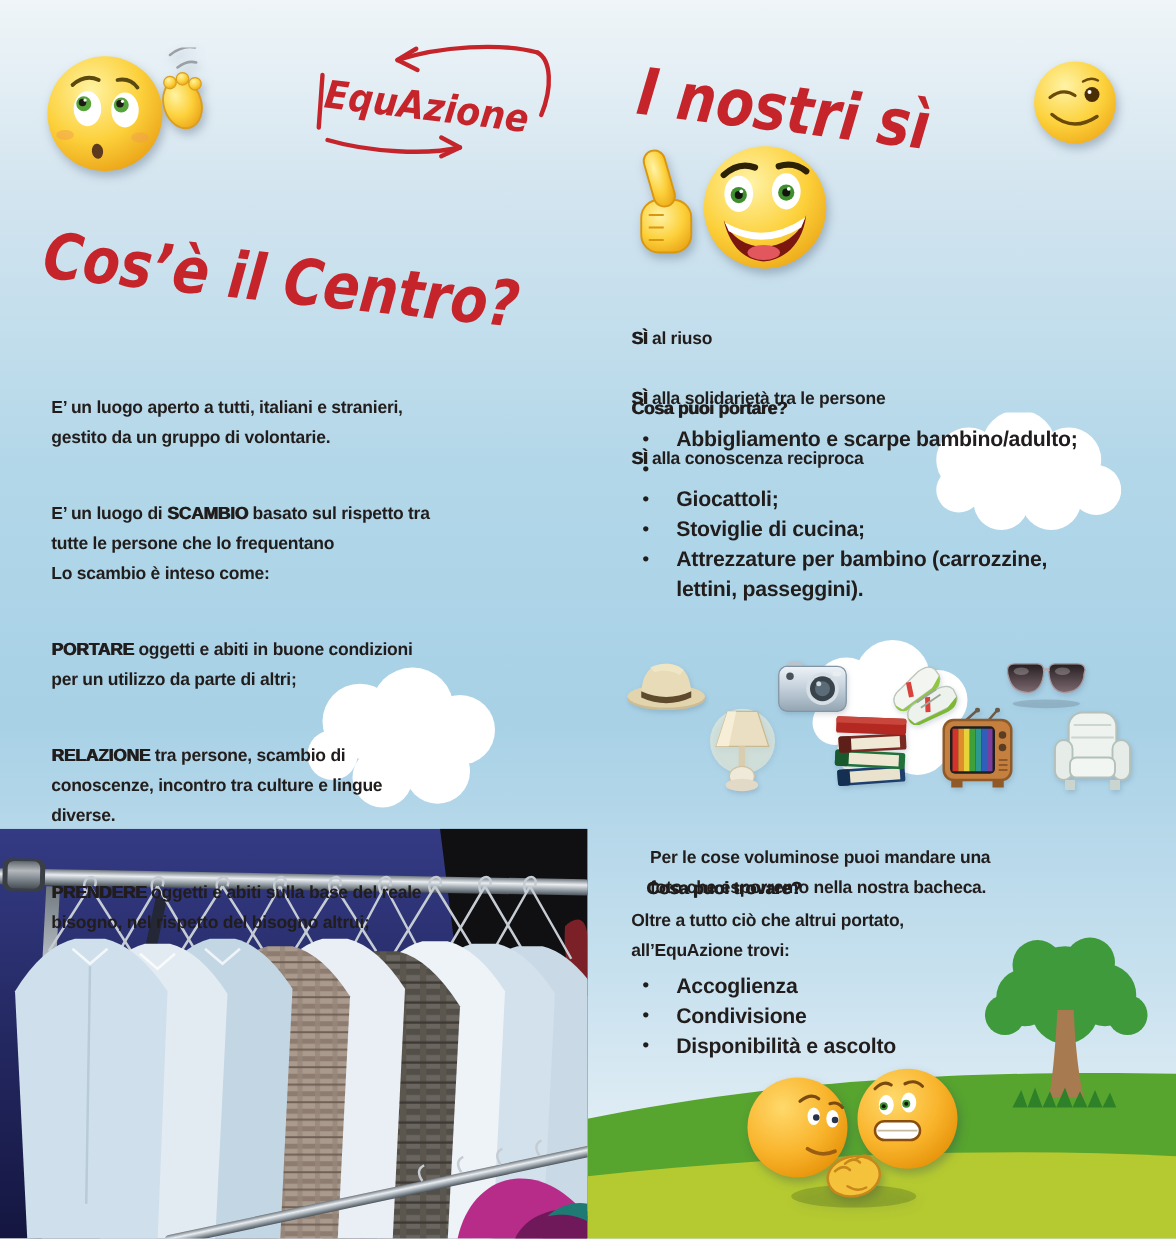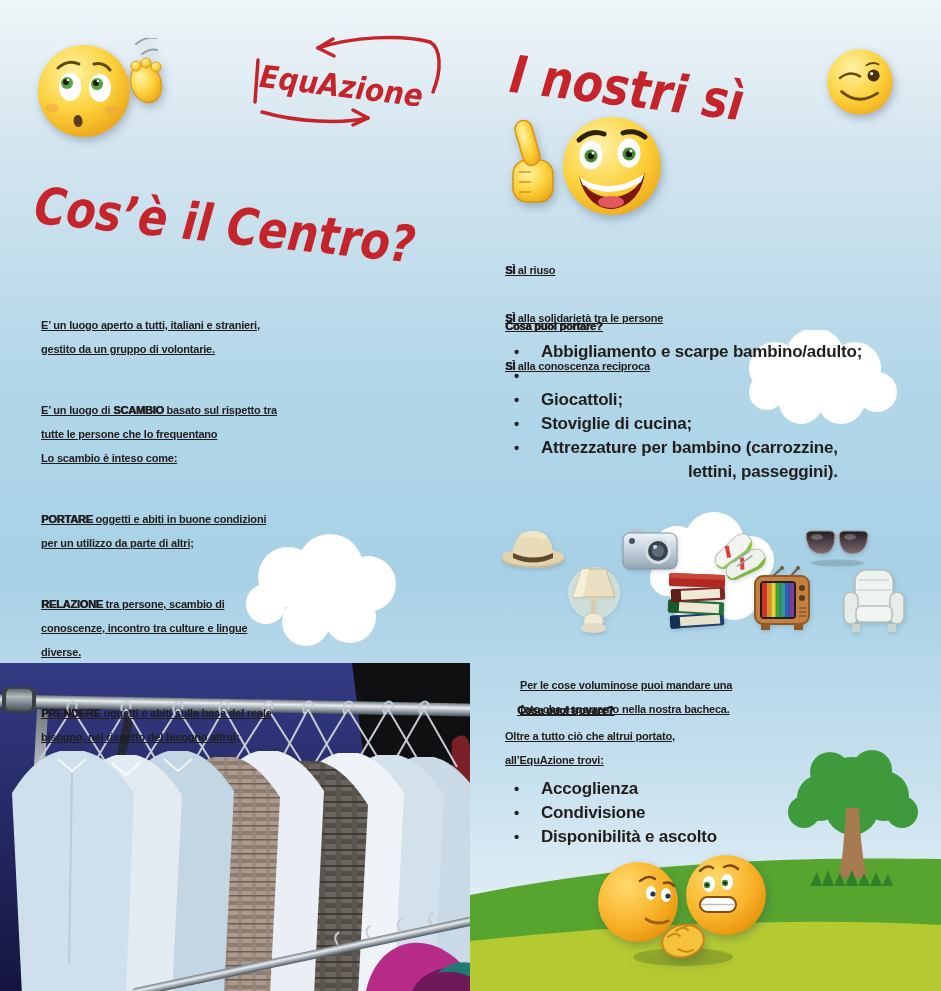--- a/index.html
+++ b/index.html
@@ -1,28 +1,28 @@
 <!DOCTYPE html>
 <html><head>
 <meta charset="utf-8">
 <style>
   html,body{margin:0;padding:0;background:#fff;}
   .page{position:relative;width:941px;height:991px;overflow:hidden;
     background:linear-gradient(180deg,#eff5f8 0%,#d2e4ef 16%,#b2d7e9 38%,#a8d1e6 58%,#c6e0ee 78%,#e2eef5 92%,#eaf2f7 100%);
     font-family:"Liberation Sans",sans-serif;}
   .hand{position:absolute;color:#c5242b;font-family:"DejaVu Sans",sans-serif;
     font-style:italic;font-weight:bold;white-space:nowrap;transform-origin:left top;z-index:4;}
-  .body-text{position:absolute;color:#211d1c;font-weight:bold;font-size:11px;line-height:24px;
-    letter-spacing:-0.2px;white-space:pre-line;z-index:3;text-decoration:underline;}
+  .body-text{position:absolute;color:#211d1c;font-weight:bold;font-size:14px;line-height:24px;
+    letter-spacing:-0.2px;white-space:pre-line;z-index:3;}
   .body-text p{margin:0 0 13px 4px;}
   .kw{text-shadow:0.7px 0 0 currentColor;}
   .blist{position:absolute;color:#211d1c;font-weight:bold;font-size:17px;line-height:24px;z-index:3;}
   .b-row{display:flex;align-items:flex-start;}
   .b-dot{display:inline-block;width:27px;padding-left:9px;flex:none;font-size:15px;}
-  .b-txt{white-space:pre-line;letter-spacing:-0.2px;text-align:right;}
+  .b-txt{white-space:pre-line;letter-spacing:-0.2px;}
   .abs{position:absolute;}
   .emoji{position:absolute;z-index:4;filter:drop-shadow(2px 4px 4px rgba(40,60,90,.30));}
   .cloud{position:absolute;z-index:1;}
   .icon{position:absolute;z-index:2;filter:drop-shadow(1px 2px 2px rgba(40,60,90,.18));}
   .photo{position:absolute;left:0;top:663px;width:470px;height:328px;z-index:2;}
   .scenery{position:absolute;z-index:1;}
 </style>
 </head>
 <body>
 

